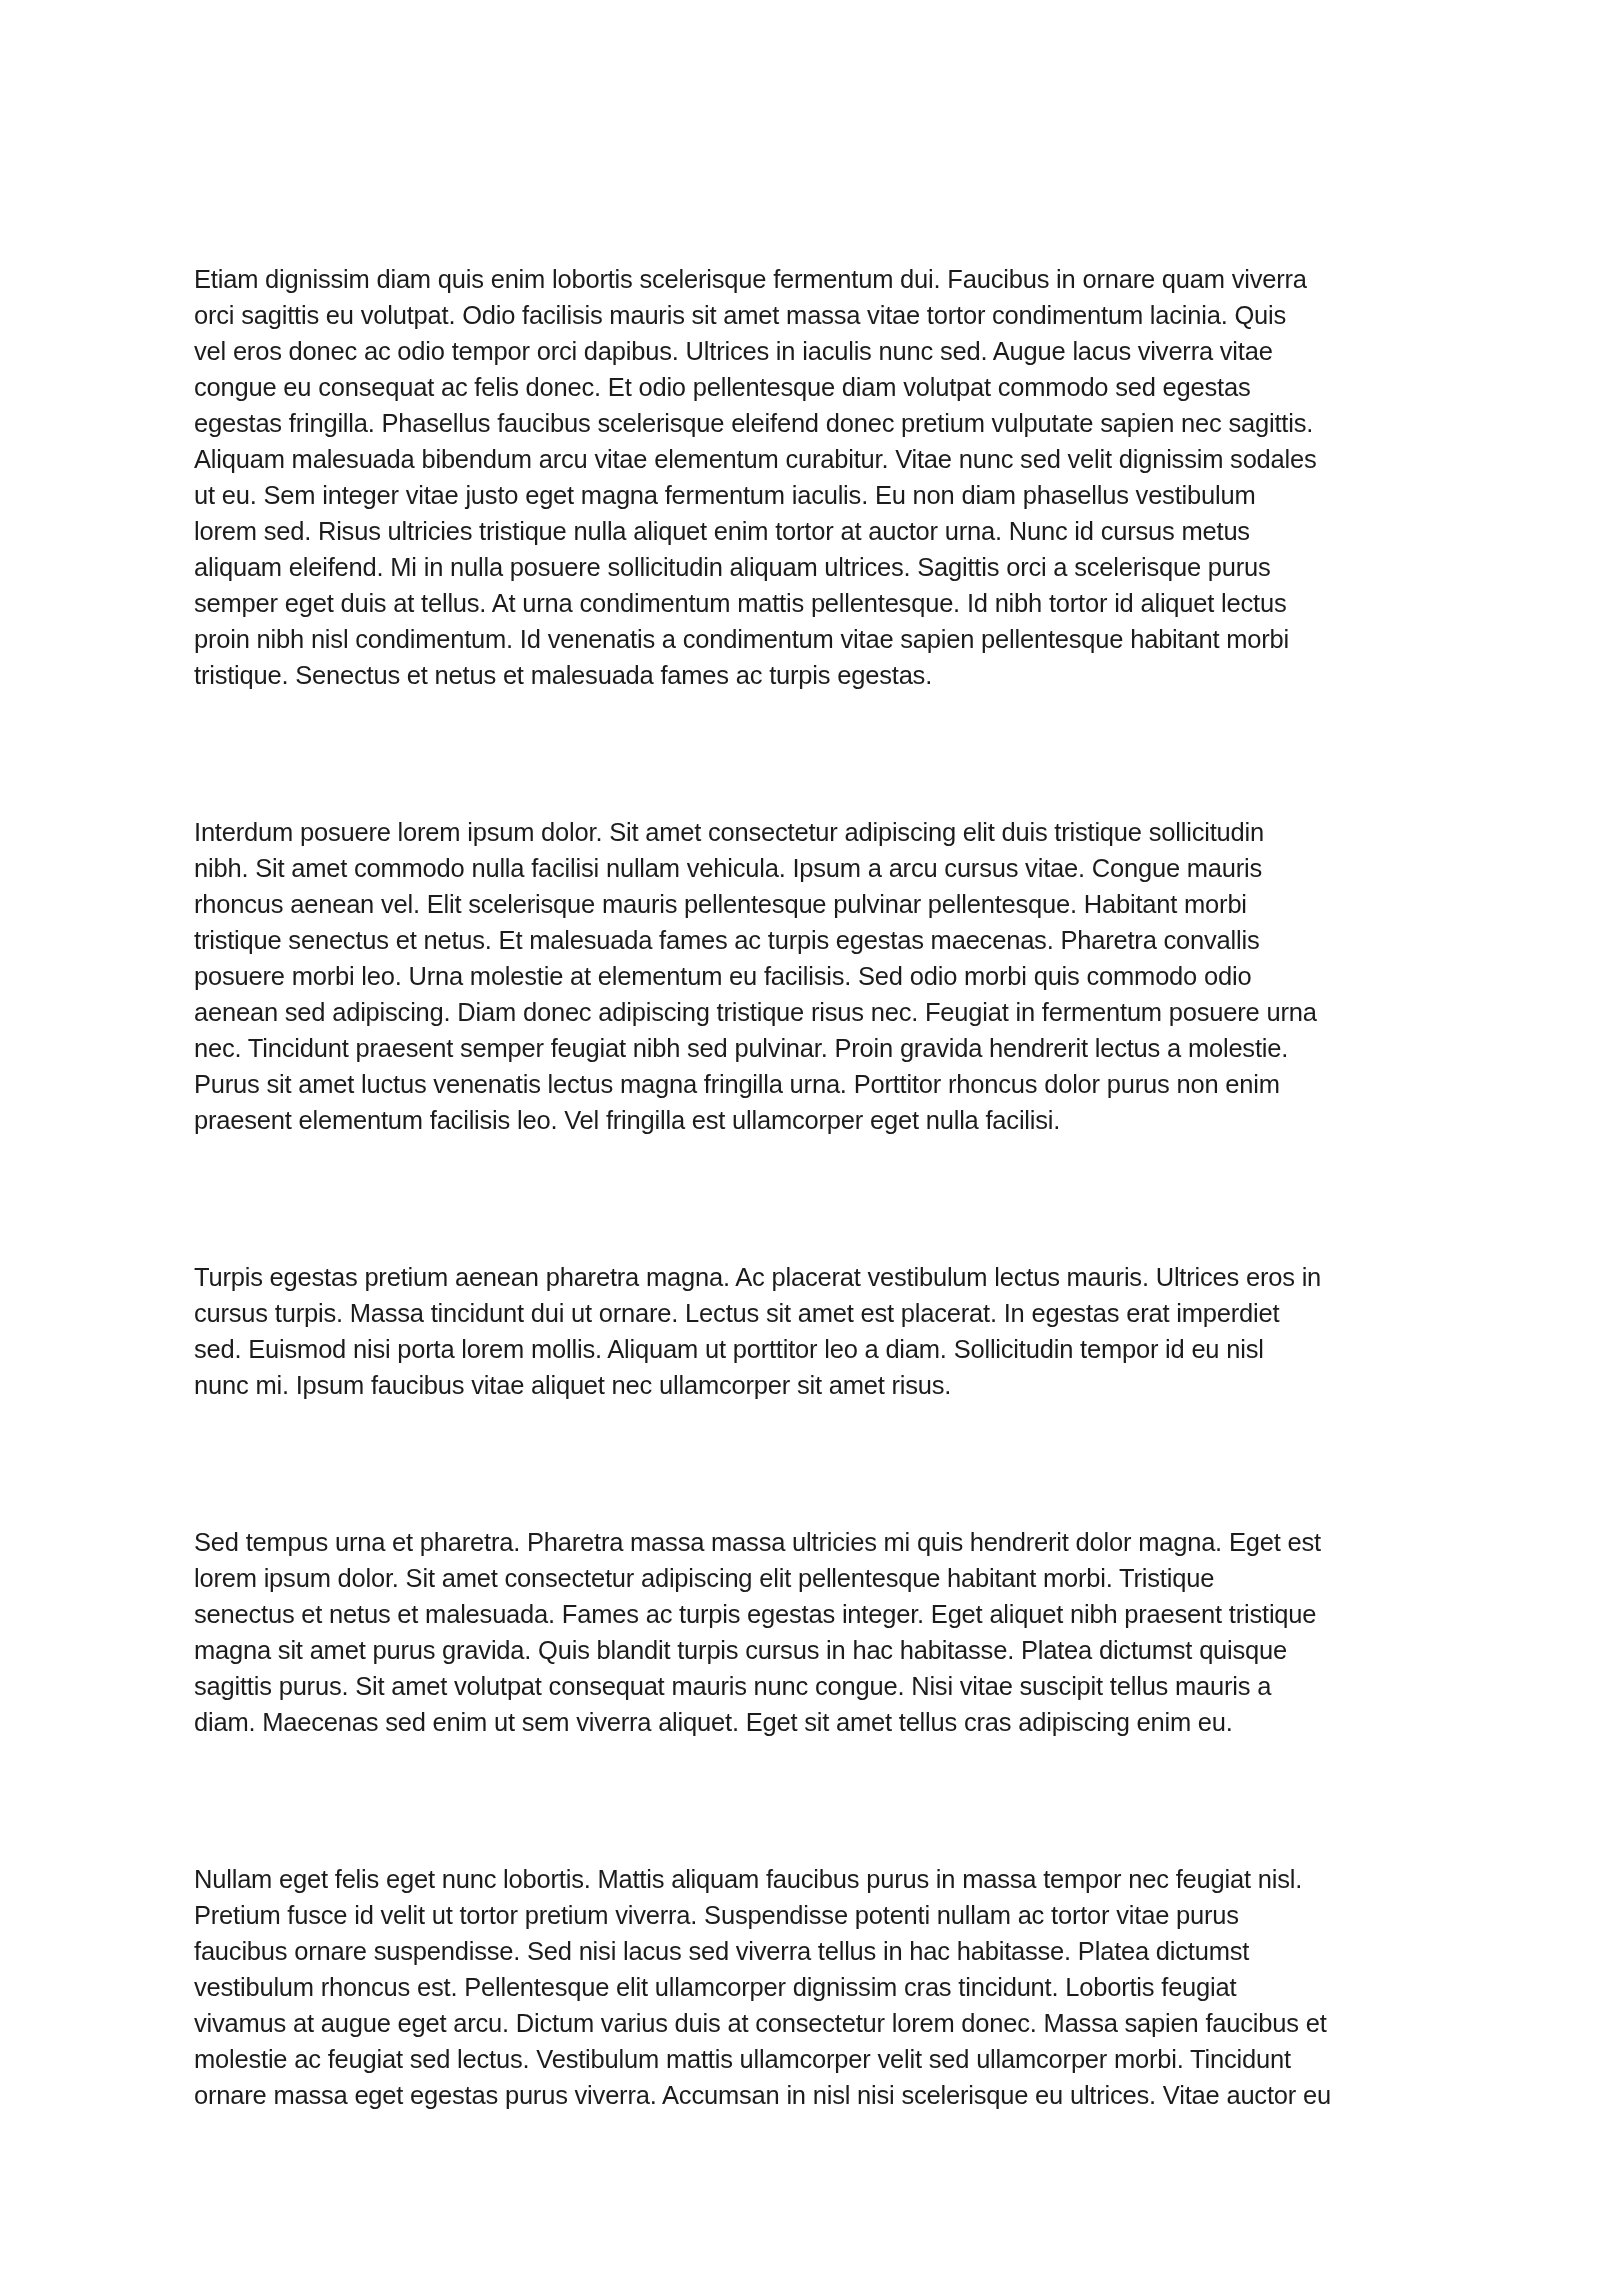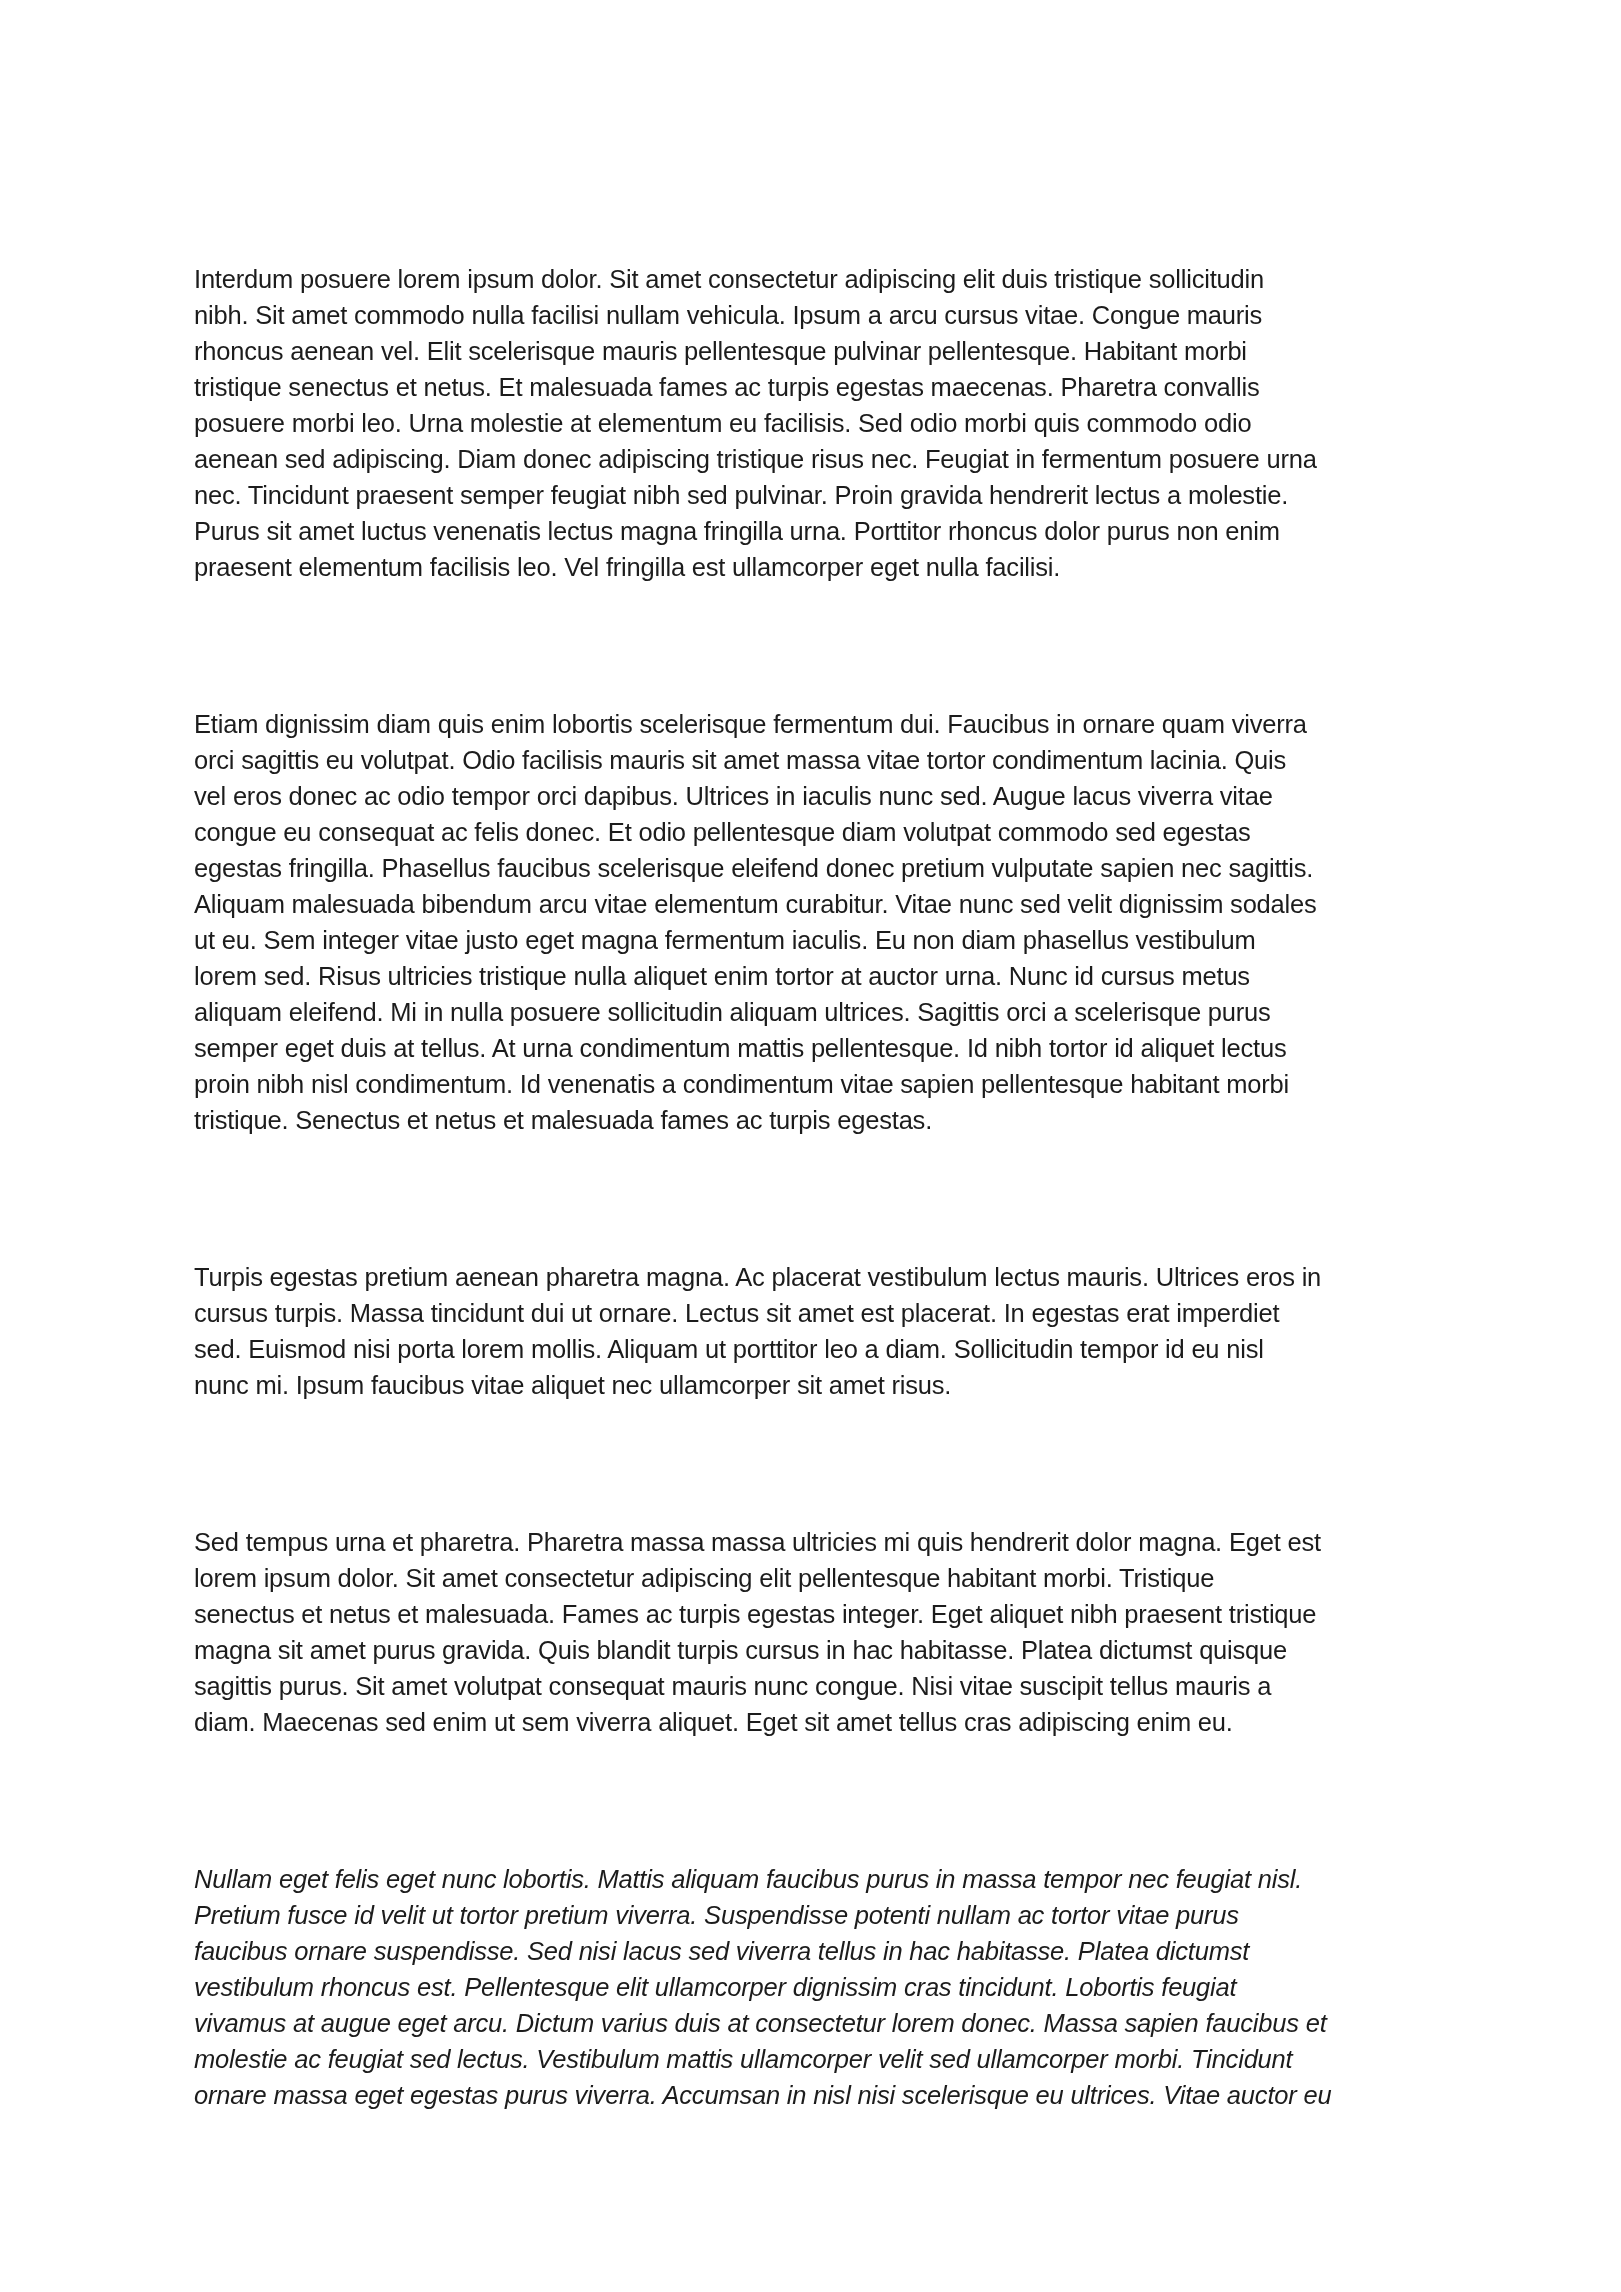--- a/index.html
+++ b/index.html
@@ -25,49 +25,48 @@
   .para {
     margin: 0 0 121px 0;
     font-size: 25.5px;
     line-height: 36px;
     letter-spacing: -0.2px;
     white-space: pre-line;
     text-align: left;
   }
   .para:last-child {
     margin-bottom: 3px;
-    font-style: italic;
   }
 </style>
 </head>
 <body>
 
 <div class="page">
   <div class="content">
-    <p class="para">Interdum posuere lorem ipsum dolor. Sit amet consectetur adipiscing elit duis tristique sollicitudin
-nibh. Sit amet commodo nulla facilisi nullam vehicula. Ipsum a arcu cursus vitae. Congue mauris
-rhoncus aenean vel. Elit scelerisque mauris pellentesque pulvinar pellentesque. Habitant morbi
-tristique senectus et netus. Et malesuada fames ac turpis egestas maecenas. Pharetra convallis
-posuere morbi leo. Urna molestie at elementum eu facilisis. Sed odio morbi quis commodo odio
-aenean sed adipiscing. Diam donec adipiscing tristique risus nec. Feugiat in fermentum posuere urna
-nec. Tincidunt praesent semper feugiat nibh sed pulvinar. Proin gravida hendrerit lectus a molestie.
-Purus sit amet luctus venenatis lectus magna fringilla urna. Porttitor rhoncus dolor purus non enim
-praesent elementum facilisis leo. Vel fringilla est ullamcorper eget nulla facilisi.</p>
     <p class="para">Etiam dignissim diam quis enim lobortis scelerisque fermentum dui. Faucibus in ornare quam viverra
 orci sagittis eu volutpat. Odio facilisis mauris sit amet massa vitae tortor condimentum lacinia. Quis
 vel eros donec ac odio tempor orci dapibus. Ultrices in iaculis nunc sed. Augue lacus viverra vitae
 congue eu consequat ac felis donec. Et odio pellentesque diam volutpat commodo sed egestas
 egestas fringilla. Phasellus faucibus scelerisque eleifend donec pretium vulputate sapien nec sagittis.
 Aliquam malesuada bibendum arcu vitae elementum curabitur. Vitae nunc sed velit dignissim sodales
 ut eu. Sem integer vitae justo eget magna fermentum iaculis. Eu non diam phasellus vestibulum
 lorem sed. Risus ultricies tristique nulla aliquet enim tortor at auctor urna. Nunc id cursus metus
 aliquam eleifend. Mi in nulla posuere sollicitudin aliquam ultrices. Sagittis orci a scelerisque purus
 semper eget duis at tellus. At urna condimentum mattis pellentesque. Id nibh tortor id aliquet lectus
 proin nibh nisl condimentum. Id venenatis a condimentum vitae sapien pellentesque habitant morbi
 tristique. Senectus et netus et malesuada fames ac turpis egestas.</p>
+    <p class="para">Interdum posuere lorem ipsum dolor. Sit amet consectetur adipiscing elit duis tristique sollicitudin
+nibh. Sit amet commodo nulla facilisi nullam vehicula. Ipsum a arcu cursus vitae. Congue mauris
+rhoncus aenean vel. Elit scelerisque mauris pellentesque pulvinar pellentesque. Habitant morbi
+tristique senectus et netus. Et malesuada fames ac turpis egestas maecenas. Pharetra convallis
+posuere morbi leo. Urna molestie at elementum eu facilisis. Sed odio morbi quis commodo odio
+aenean sed adipiscing. Diam donec adipiscing tristique risus nec. Feugiat in fermentum posuere urna
+nec. Tincidunt praesent semper feugiat nibh sed pulvinar. Proin gravida hendrerit lectus a molestie.
+Purus sit amet luctus venenatis lectus magna fringilla urna. Porttitor rhoncus dolor purus non enim
+praesent elementum facilisis leo. Vel fringilla est ullamcorper eget nulla facilisi.</p>
     <p class="para">Turpis egestas pretium aenean pharetra magna. Ac placerat vestibulum lectus mauris. Ultrices eros in
 cursus turpis. Massa tincidunt dui ut ornare. Lectus sit amet est placerat. In egestas erat imperdiet
 sed. Euismod nisi porta lorem mollis. Aliquam ut porttitor leo a diam. Sollicitudin tempor id eu nisl
 nunc mi. Ipsum faucibus vitae aliquet nec ullamcorper sit amet risus.</p>
     <p class="para">Sed tempus urna et pharetra. Pharetra massa massa ultricies mi quis hendrerit dolor magna. Eget est
 lorem ipsum dolor. Sit amet consectetur adipiscing elit pellentesque habitant morbi. Tristique
 senectus et netus et malesuada. Fames ac turpis egestas integer. Eget aliquet nibh praesent tristique
 magna sit amet purus gravida. Quis blandit turpis cursus in hac habitasse. Platea dictumst quisque
 sagittis purus. Sit amet volutpat consequat mauris nunc congue. Nisi vitae suscipit tellus mauris a
 diam. Maecenas sed enim ut sem viverra aliquet. Eget sit amet tellus cras adipiscing enim eu.</p>

